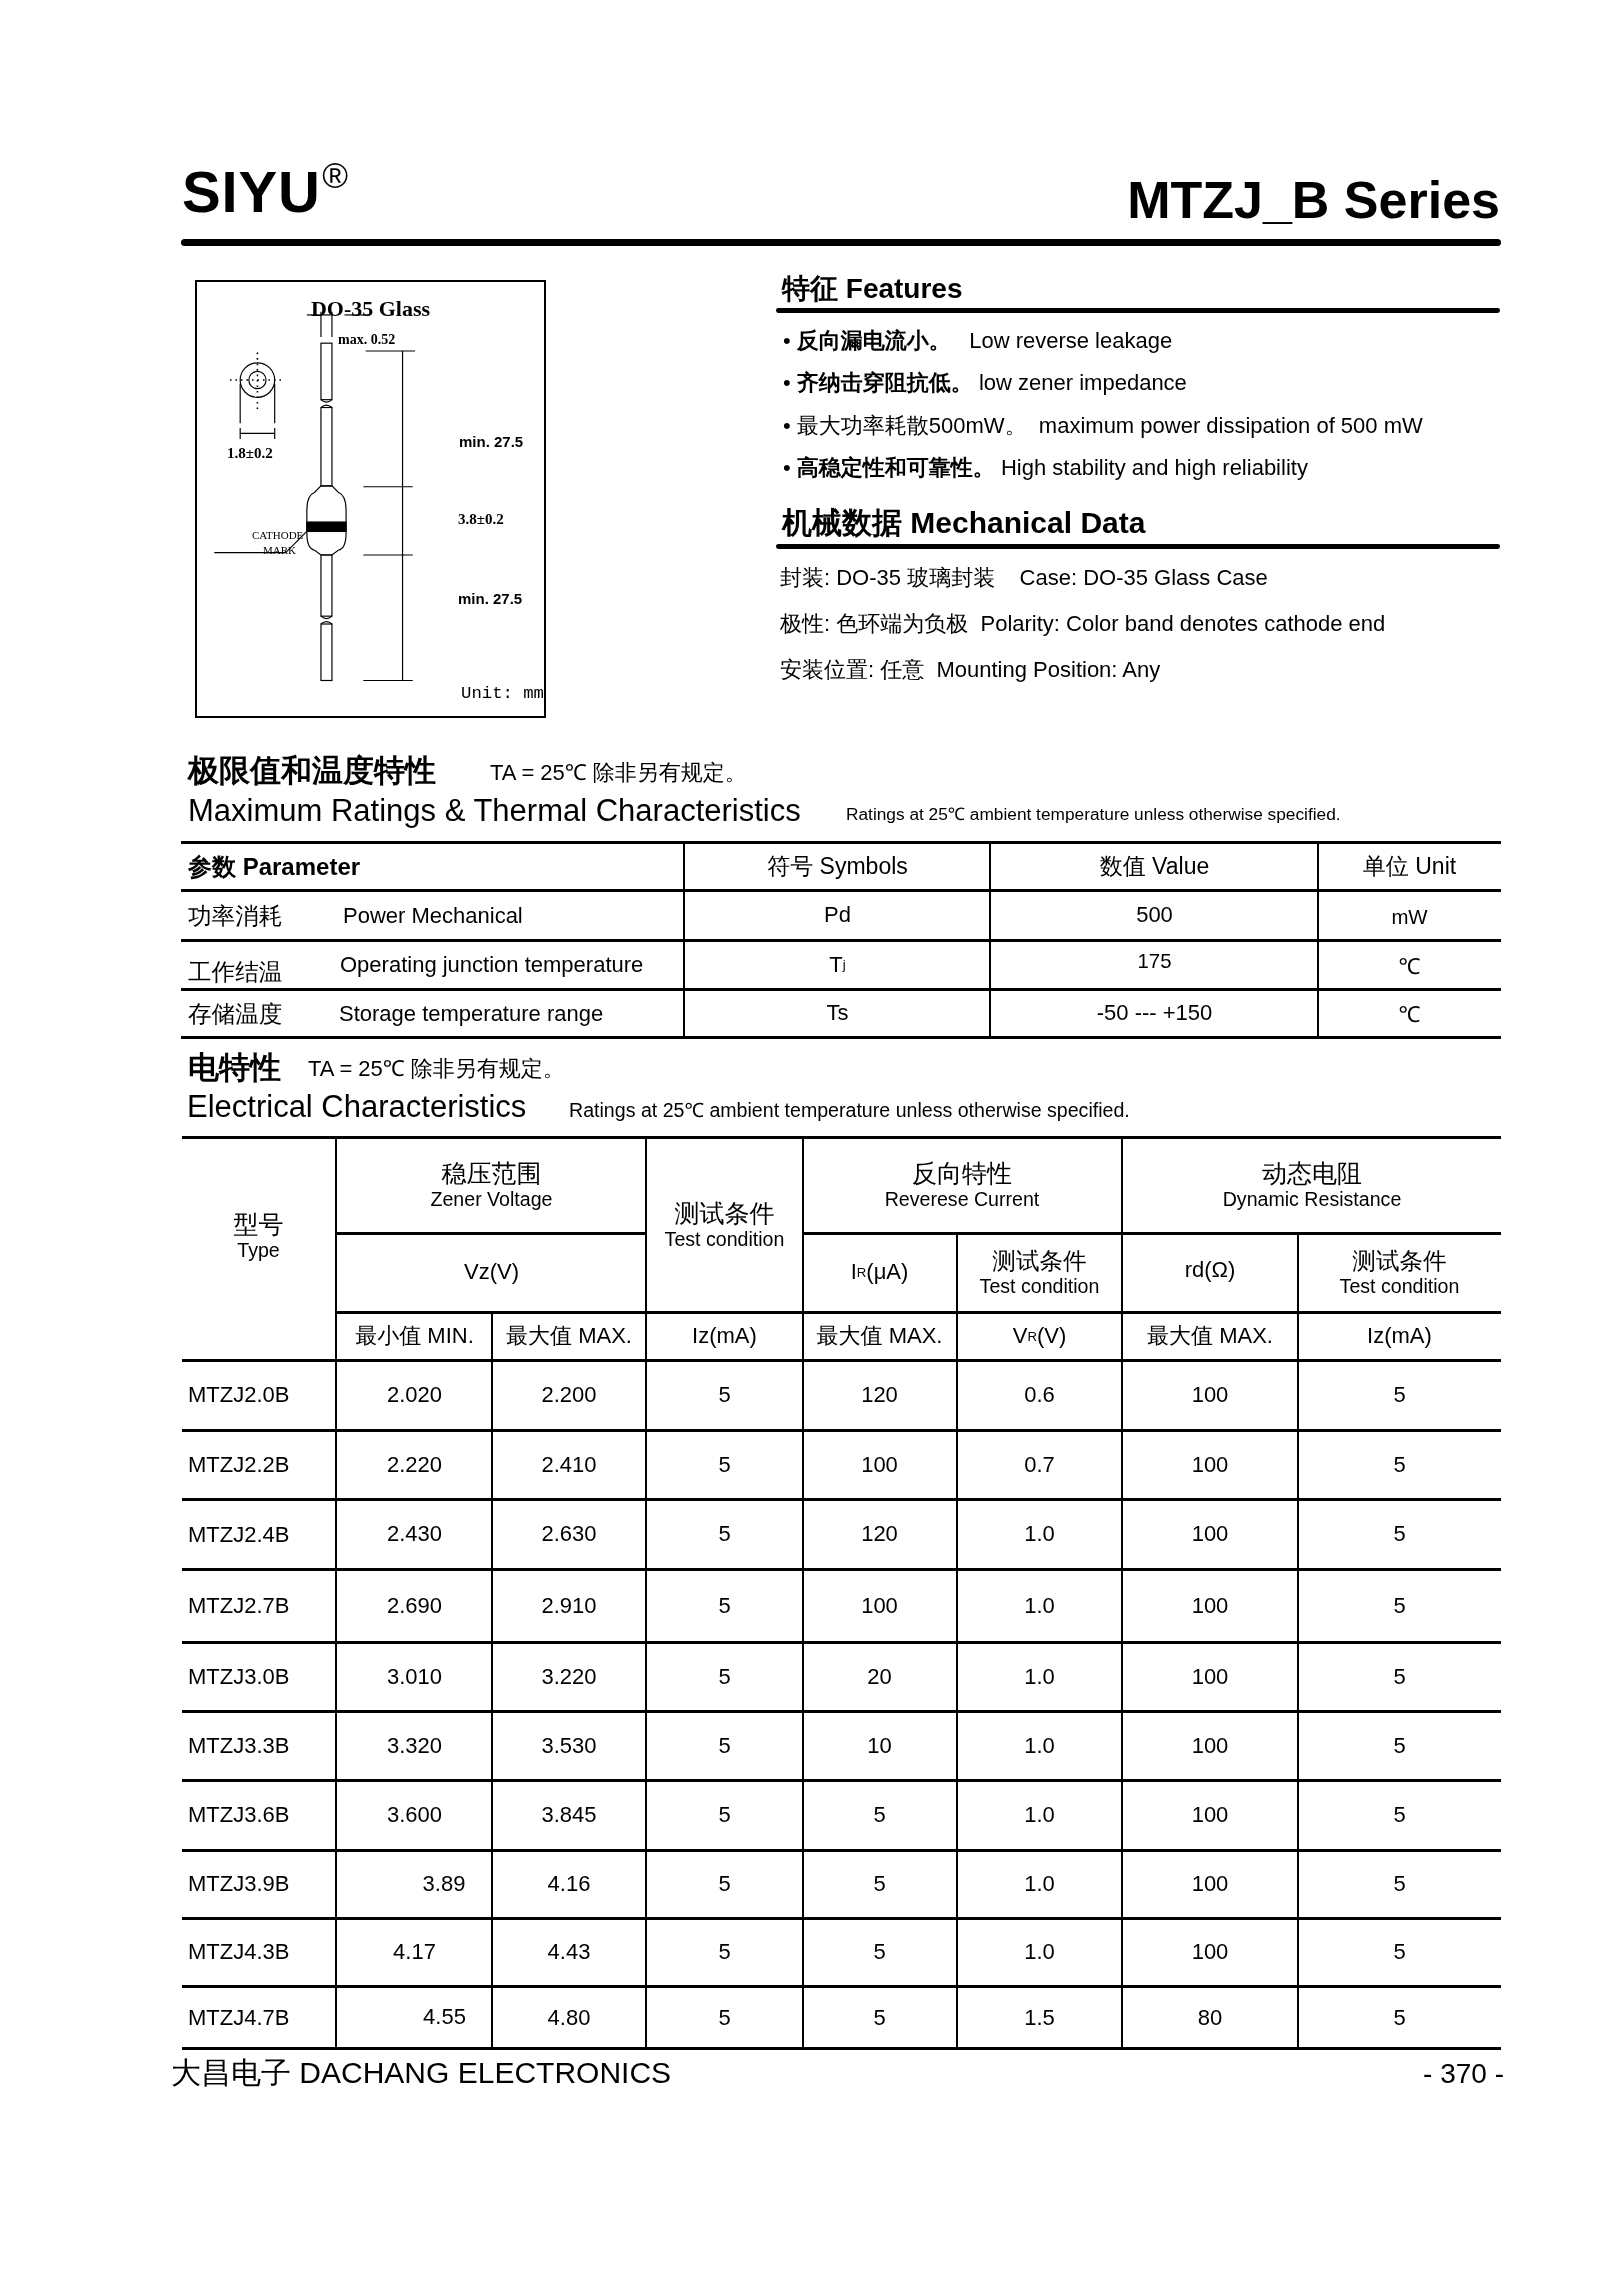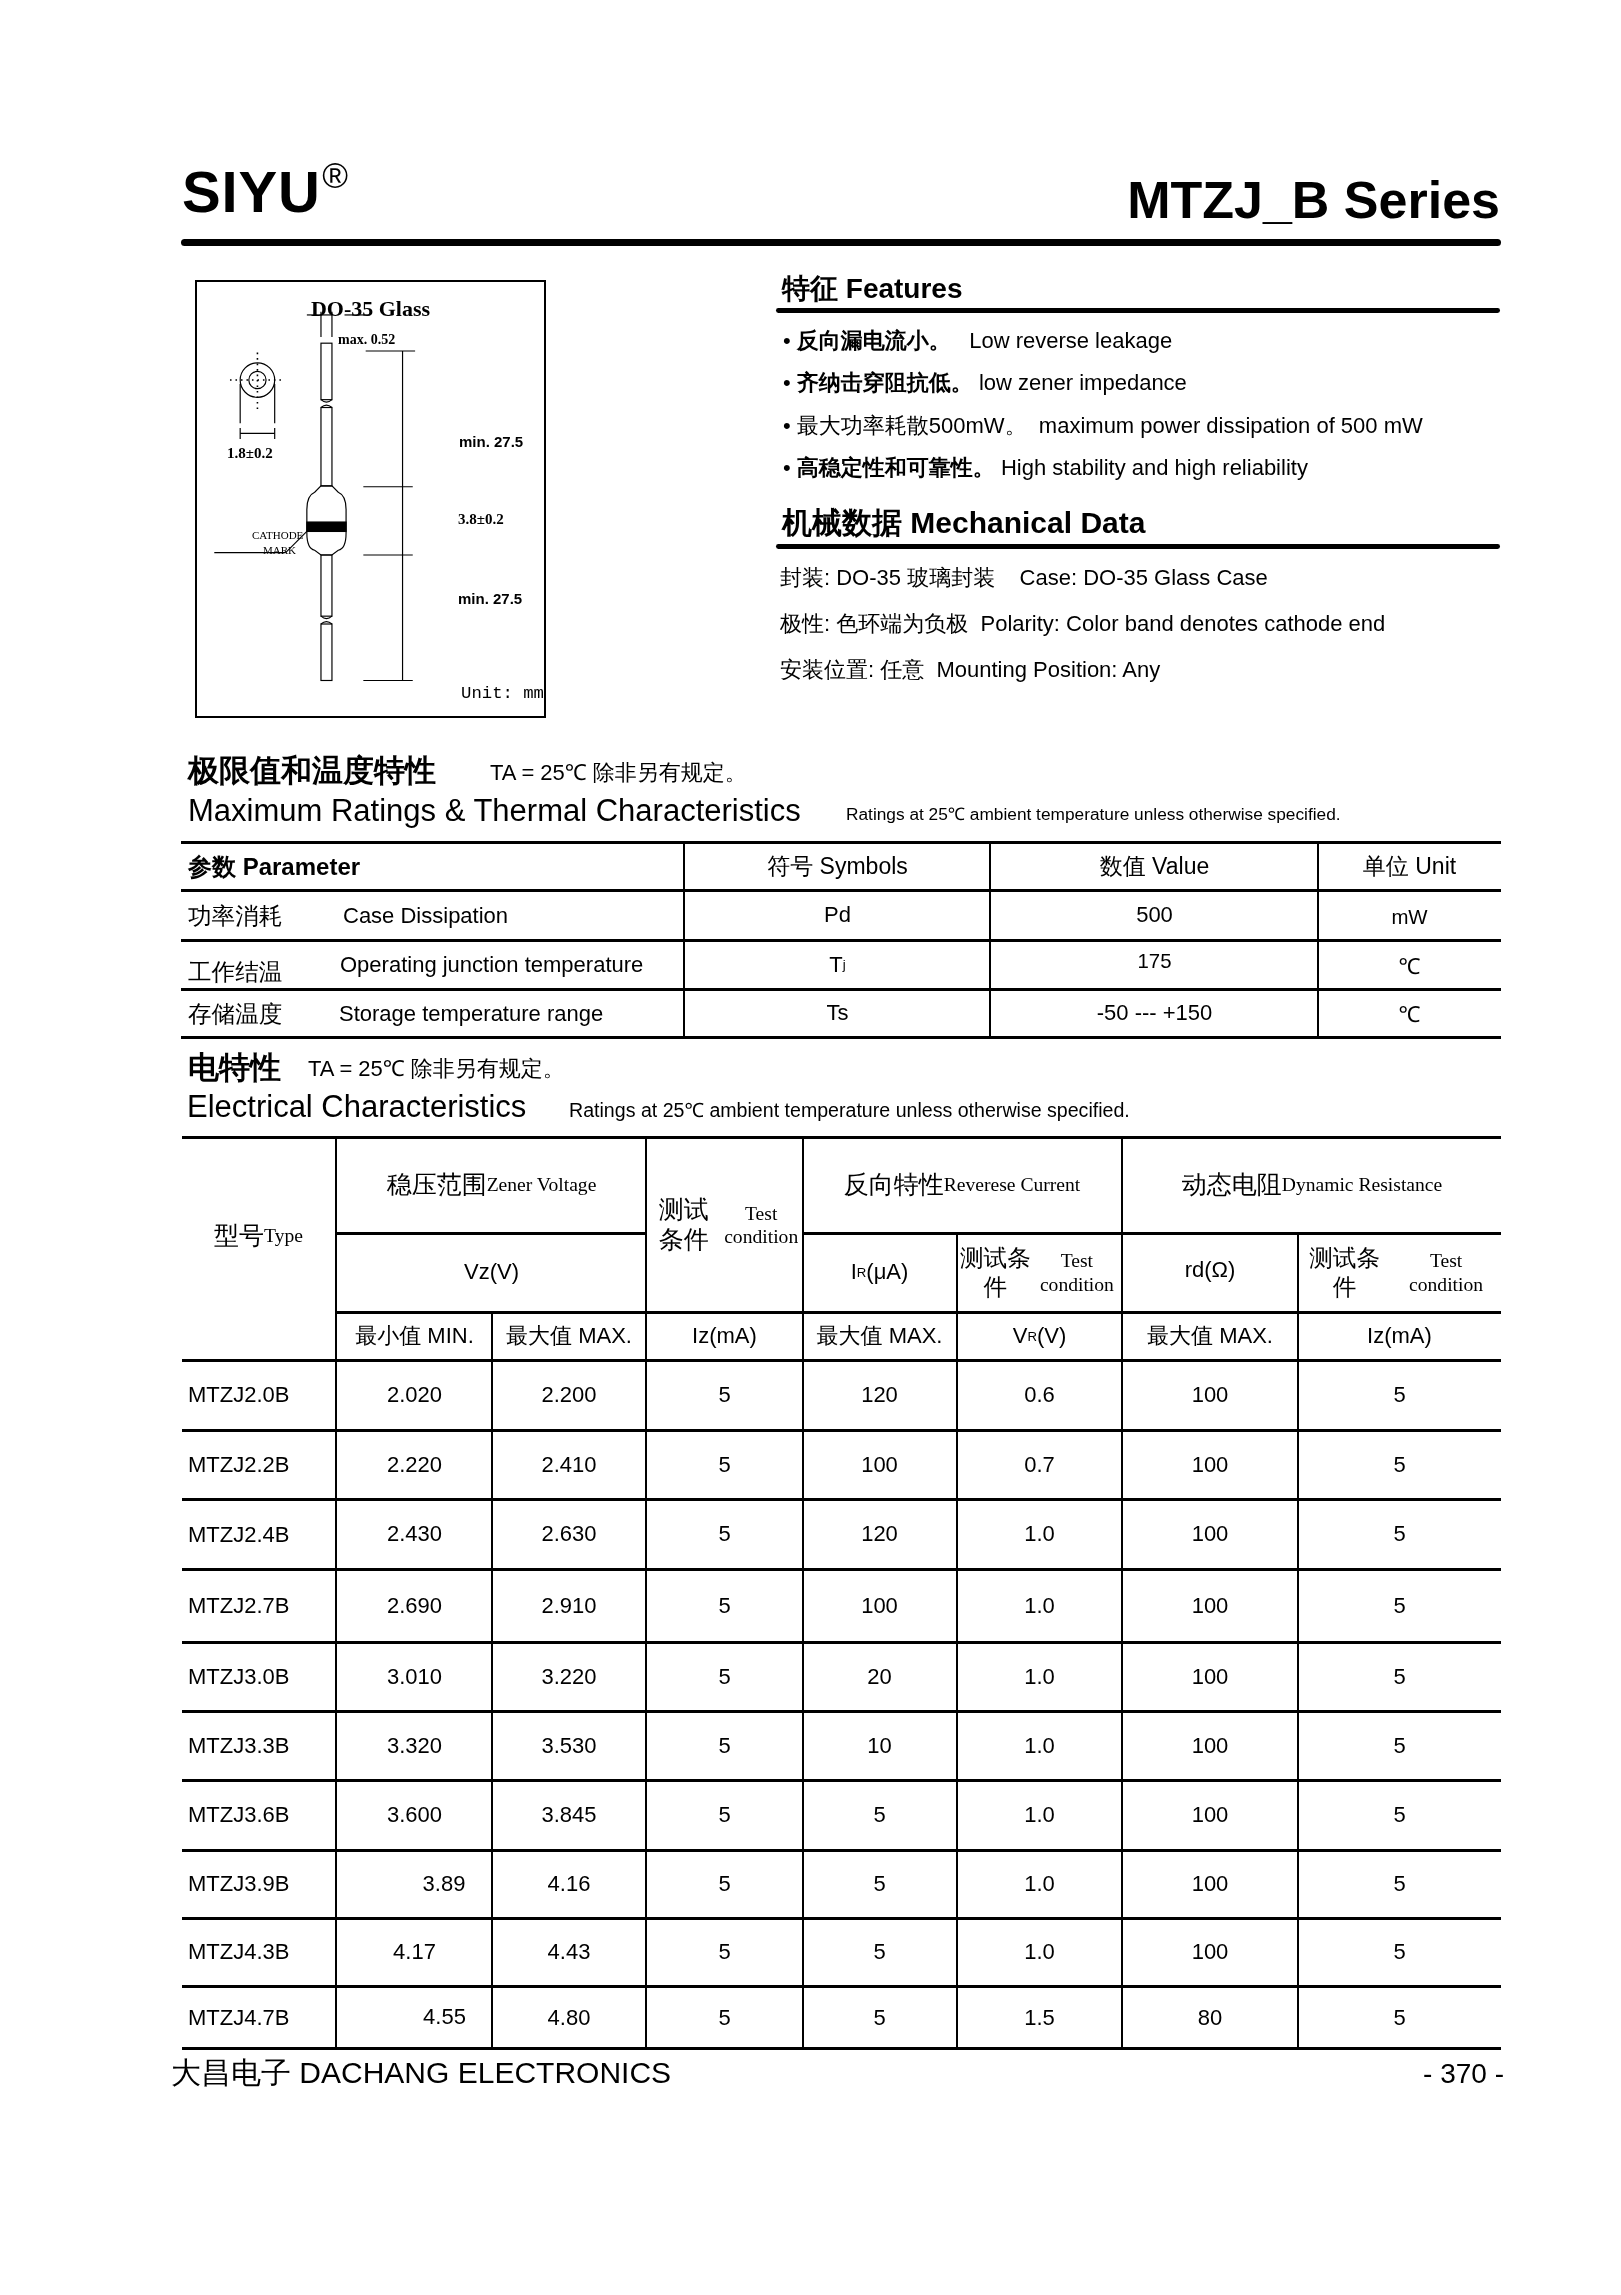--- a/index.html
+++ b/index.html
@@ -27,21 +27,21 @@
   .h-cn-small { font-size:22px; line-height:1; }
   .h-en { font-size:31px; line-height:1; }
   .h-en-small { font-size:17.3px; line-height:1; }
 
   
   .hline { position:absolute; background:#000; height:3.1px; }
   .vline { position:absolute; background:#000; width:1.6px; }
   .cell { position:absolute; display:flex; align-items:center; justify-content:center; text-align:center;
           font-size:22px; line-height:1.2; }
   .cell.left { justify-content:flex-start; }
-  .two { flex-direction:row;font-family:Liberation Serif, serif; }
+  .two { flex-direction:column; }
   .two .big { font-size:25px; }
   .two .small { font-size:19.6px; }
   sub { font-size:60%; vertical-align:-3.1px; }
   .footer-l { left:171px; top:2058px; font-size:30px; line-height:1; }
   .footer-r { right:118px; top:2060px; font-size:28px; line-height:1; }
 </style>
 </head>
 <body>
 
 <div class="abs brand"><span>SIYU</span><sup>®</sup></div>
@@ -128,21 +128,21 @@
   <div class="vline" style="left:683px;top:842px;height:195px;"></div>
   <div class="vline" style="left:989px;top:842px;height:195px;"></div>
   <div class="vline" style="left:1317px;top:842px;height:195px;"></div>
 
   <div class="cell left" style="left:188px;top:844px;width:487px;height:46px;font-weight:bold;font-size:24px;">参数   Parameter</div>
   <div class="cell" style="left:685px;top:844px;width:305px;height:46px;font-size:23px;">符号  Symbols</div>
   <div class="cell" style="left:991px;top:844px;width:327px;height:46px;font-size:23px;">数值  Value</div>
   <div class="cell" style="left:1319px;top:844px;width:181px;height:46px;font-size:23px;">单位  Unit</div>
 
   <div class="cell left" style="left:188px;top:893px;width:141px;height:46px;font-size:23.6px;">功率消耗</div>
-  <div class="cell left" style="left:343px;top:893px;width:338px;height:46px;">Case Dissipation</div>
+  <div class="cell left" style="left:343px;top:893px;width:338px;height:46px;">Power Mechanical</div>
   <div class="cell" style="left:685px;top:893px;width:305px;height:44px;">
       <span>Pd</span>
     </div>
   <div class="cell" style="left:991px;top:893px;width:327px;height:44px;">500</div>
   <div class="cell" style="left:1319px;top:895px;width:181px;height:44px;font-size:20.4px;">mW</div>
 
   <div class="cell left" style="left:188px;top:942px;width:141px;height:60px;font-size:23.6px;">工作结温</div>
   <div class="cell left" style="left:340px;top:942px;width:342px;height:46px;">Operating junction temperature</div>
   <div class="cell" style="left:685px;top:942px;width:305px;height:46px;">
       <span>T</span>

